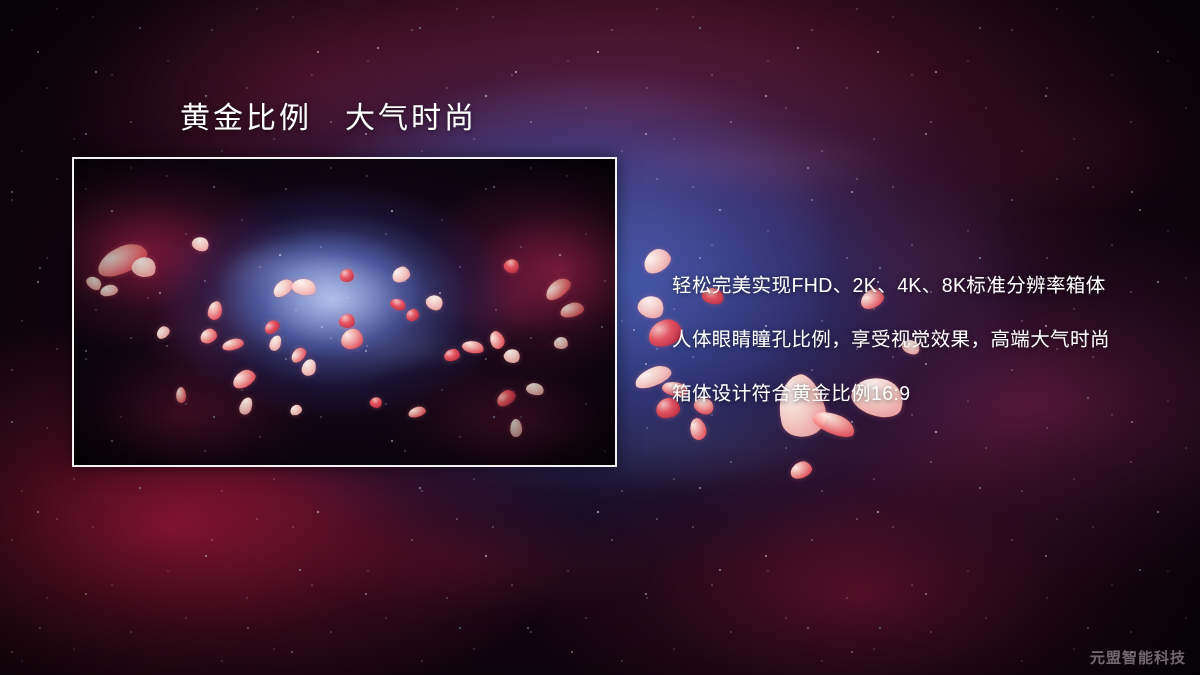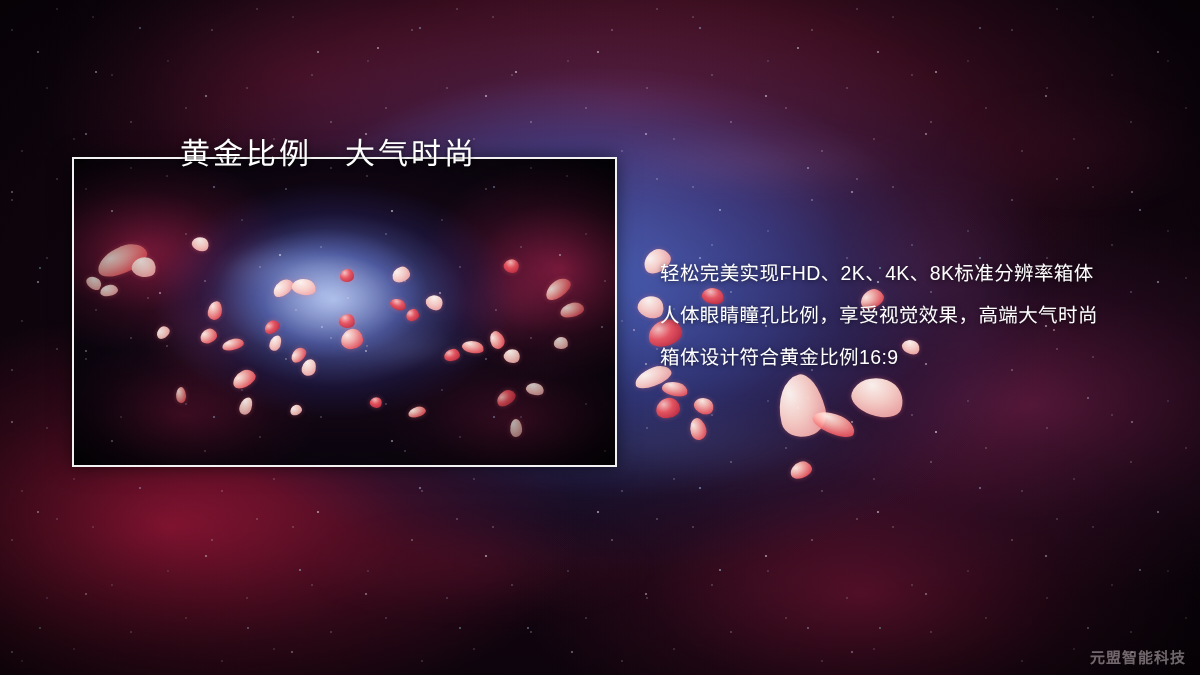--- a/index.html
+++ b/index.html
@@ -140,32 +140,31 @@
   }
 
   
   .title{
     position:absolute;left:180px;top:100px;
     color:#ffffff;
     font-size:30px;line-height:1.2;
     letter-spacing:3px;
     white-space:pre;
     text-shadow:0 1px 5px rgba(0,0,0,.65);
-    margin-top:36px;
   }
   .body-text{
     position:absolute;left:660px;top:252px;
     width:500px;
     color:#ffffff;
     font-size:19.5px;
     line-height:42px;
     letter-spacing:.4px;
     text-shadow:0 1px 5px rgba(0,0,0,.6);
   }
-  .body-text p{margin:0;white-space:nowrap;}
+  .body-text p{margin:12px;white-space:nowrap;}
   .watermark{
     position:absolute;right:14px;bottom:8px;
     color:rgba(208,196,200,0.52);
     font-size:15px;letter-spacing:1px;font-weight:bold;
   }
 </style>
 </head>
 <body>
 
 <div class="slide">

